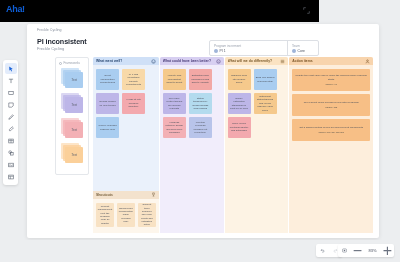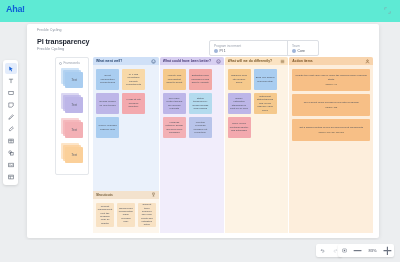--- a/index.html
+++ b/index.html
@@ -6,22 +6,22 @@
   html, body {
     width: 400px; height: 262px;
     font-family: "Liberation Sans", sans-serif;
     background: #eceef0;
     overflow: hidden;
   }
   .app { position: relative; width: 400px; height: 262px; }
 
   
   .topbar {
-    position: absolute; left: 0; top: 0; width: 400px; height: 22px;
-    background: #5eead4;
+    position: absolute; left: 0; top: 0; width: 319px; height: 22px;
+    background: #000000;
   }
   .logo {
     position: absolute; left: 6px; top: 4px;
     font-size: 9px; font-weight: bold; color: #0f5fd7;
     letter-spacing: -0.3px;
   }
   .expand-icon {
     position: absolute; right: 9px; top: 7px;
     width: 7px; height: 7px; opacity: .55;
   }
@@ -264,21 +264,21 @@
         <svg viewBox="0 0 10 10" width="6" height="6">
             <rect x="1.2" y="1.8" width="7.6" height="6.4" fill="none" stroke="currentColor" stroke-width="1"></rect>
             <path d="M1.2 3.9h7.6M3.9 3.9v4.3" stroke="currentColor" stroke-width=".9"></path>
           </svg>
       </div>
     </div>
 
     <div class="sheet">
 
       <div class="breadcrumb">Freckle Cycling</div>
-      <div class="board-title">PI transparency</div>
+      <div class="board-title">PI inconsistent</div>
       <div class="board-sub">Freckle Cycling</div>
 
       <div class="meta">
         <div class="meta-field wide">
           <span class="meta-label">Program increment</span>
           <span class="meta-value">
             <i class="meta-avatar"></i>
             <span class="meta-text">PI 1</span>
           </span>
         </div>

